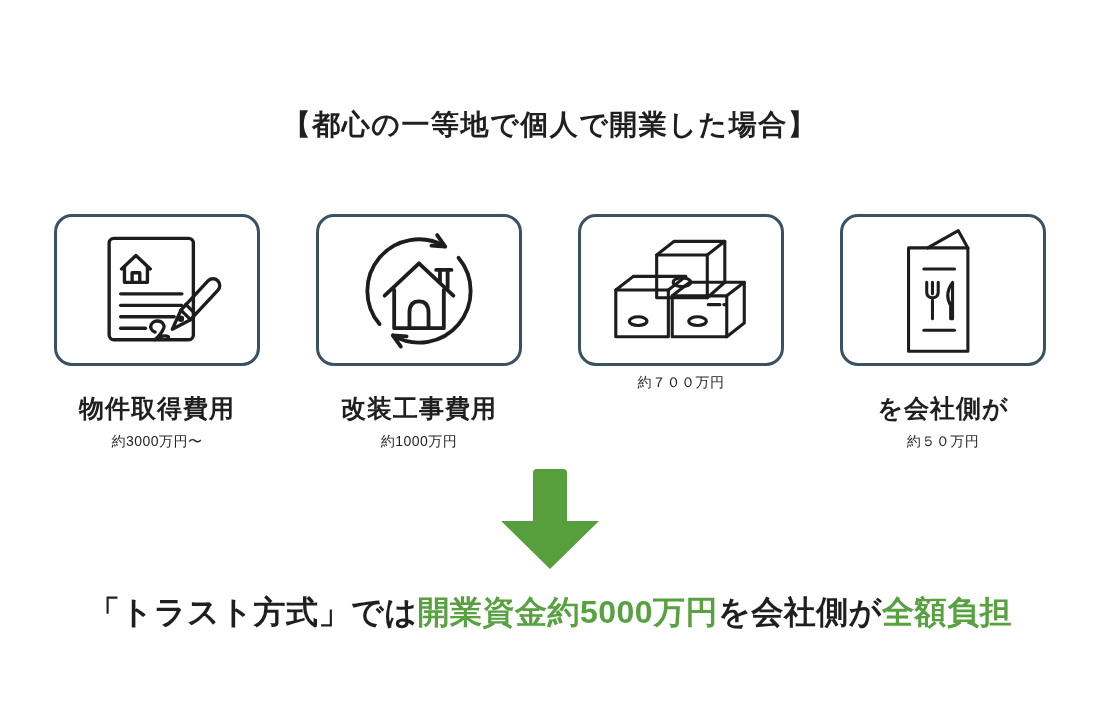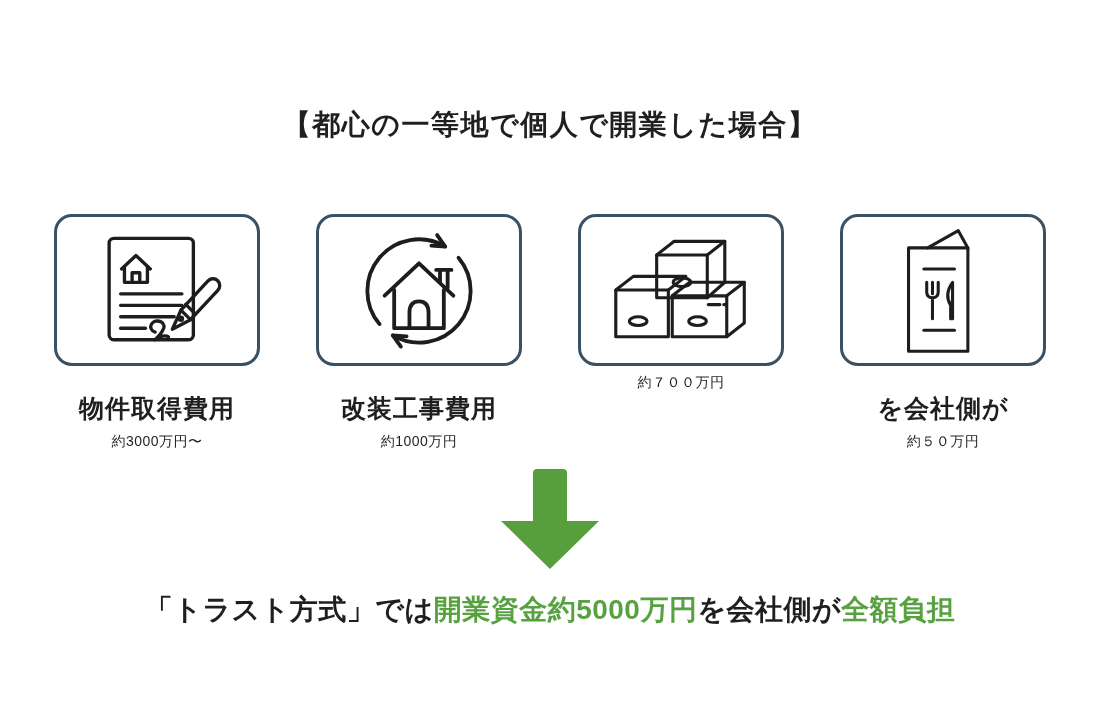--- a/index.html
+++ b/index.html
@@ -62,21 +62,21 @@
     color:var(--text-dark,#1f1f1f);
   }
   .arrow-wrap{
     margin-top:18px;
     display:flex;
     justify-content:center;
   }
   .conclusion{
     margin-top:20px;
     text-align:center;
-    font-size:28px;
+    font-size:32px;
     font-weight:700;
     letter-spacing:0.5px;
     white-space:nowrap;
     color:var(--text-dark,#1f1f1f);
   }
   .conclusion .green{color:var(--green,#58a140);}
   svg{display:block;}
   .line-icon{stroke:#1d1d1d;fill:none;stroke-linecap:round;stroke-linejoin:round;}
 </style>
 </head>

